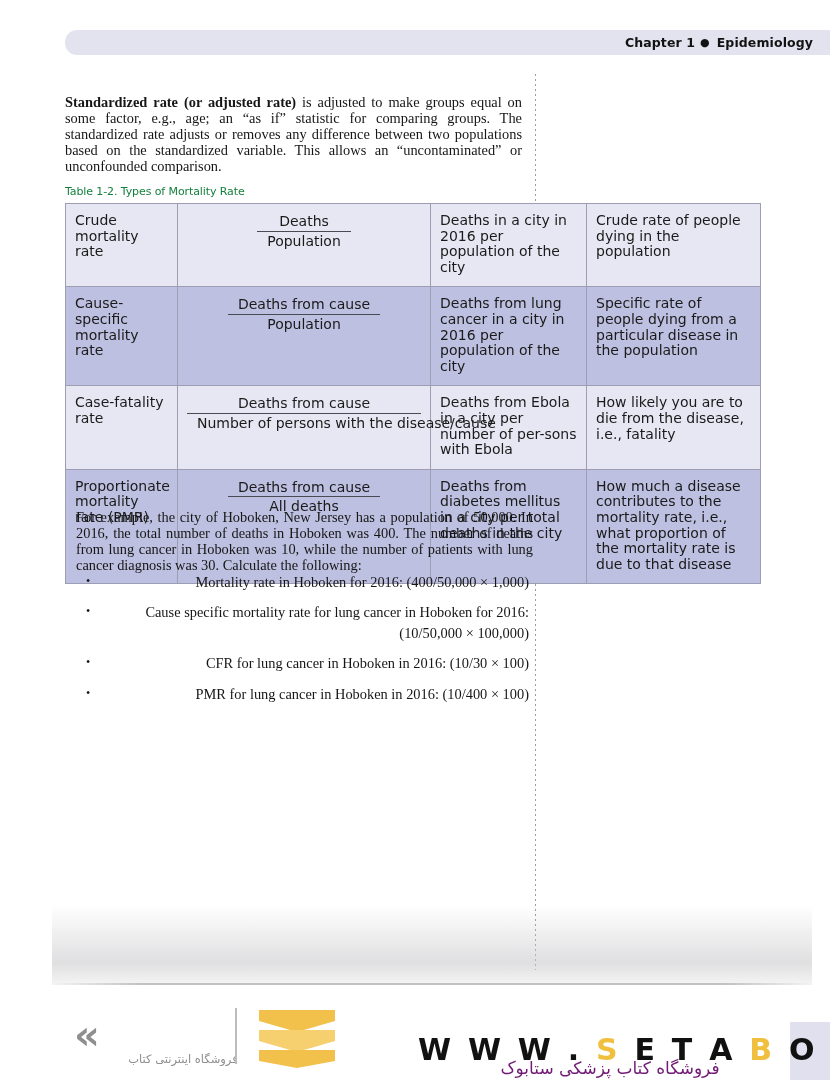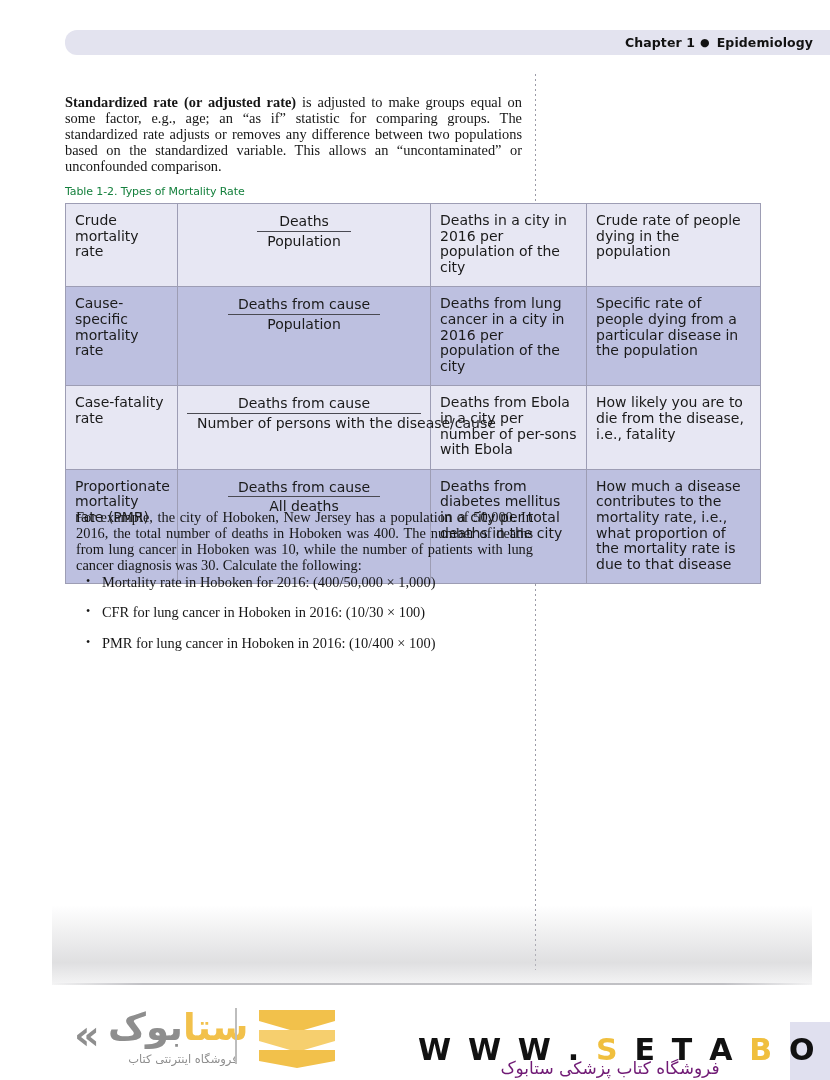--- a/index.html
+++ b/index.html
@@ -156,20 +156,21 @@
     left: 84px;
     top: 572px;
     width: 445px;
     margin: 0;
     padding: 0;
     list-style: none;
     font-family: "Liberation Serif", serif;
     font-size: 14.4px;
     line-height: 20.4px;
     color: #161616;
+    text-align: right;
   }
   .bullets li {
     position: relative;
     padding-left: 18px;
     margin-bottom: 10px;
   }
   .bullets li:last-child { margin-bottom: 0; }
   .bullets li::before {
     content: "\2022";
     position: absolute;
@@ -378,34 +379,34 @@
         <td>Deaths from diabetes mellitus in a city per total deaths in the city</td>
         <td>How much a disease contributes to the mortality rate, i.e., what proportion of the mortality rate is due to that disease</td>
       </tr>
     </tbody>
   </table>
 
   <p class="para" id="para-example">For example, the city of Hoboken, New Jersey has a population of 50,000. In 2016, the total number of deaths in Hoboken was 400. The number of deaths from lung cancer in Hoboken was 10, while the number of patients with lung cancer diagnosis was 30. Calculate the following:</p>
 
   <ul class="bullets">
     <li>Mortality rate in Hoboken for 2016: (400/50,000 × 1,000)</li>
+    <li>Cause specific mortality rate for lung cancer in Hoboken for 2016: (10/50,000 × 100,000)</li>
     <li>CFR for lung cancer in Hoboken in 2016: (10/30 × 100)</li>
     <li>PMR for lung cancer in Hoboken in 2016: (10/400 × 100)</li>
   </ul>
 
   <div class="page-fade"></div>
   <div class="page-edge"></div>
 
   <div class="footer">
     <div class="footer-corner"></div>
   </div>
 
   <div class="logo-lockup">
     <div class="logo-chev-left">«</div>
-    <div class="logo-word"><span class="gold">ستا</span><span>بوک</span></div>
     <div class="logo-sub">فروشگاه اینترنتی کتاب</div>
     <div class="logo-divider"></div>
     <div class="logo-mark">
       <svg width="80" height="62" viewBox="0 0 80 62" xmlns="http://www.w3.org/2000/svg">
         <path d="M4 2 L40 2 L40 14 L16 14 L40 14 L40 2 Z" fill="#f2c14b"></path>
         <path d="M2 2 L40 2 L40 13 L40 24 L2 13 Z" fill="#f2c14b"></path>
         <path d="M40 2 L78 2 L78 13 L40 24 Z" fill="#f2c14b"></path>
         <path d="M2 22 L40 22 L40 33 L40 44 L2 33 Z" fill="#f6cf6e"></path>
         <path d="M40 22 L78 22 L78 33 L40 44 Z" fill="#f6cf6e"></path>
         <path d="M2 42 L40 42 L40 53 L40 60 L2 53 Z" fill="#f2c14b"></path>

